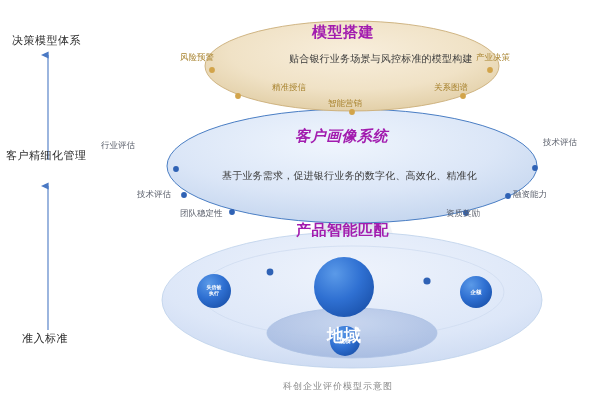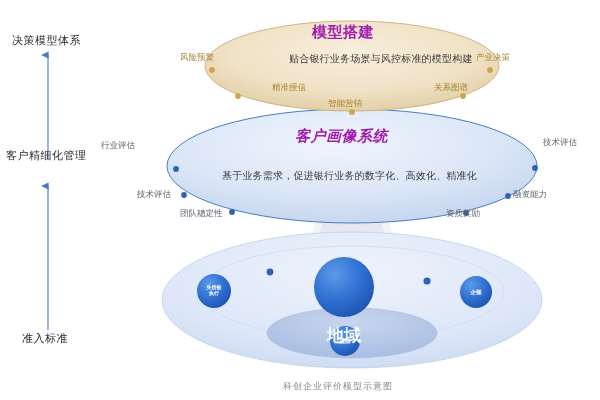--- a/index.html
+++ b/index.html
@@ -190,20 +190,21 @@
   <div class="lyr layer-title" style="left:295px; top:128px;font-style:italic;">客户画像系统</div>
   <div class="lyr layer-sub" style="left:222px; top:158px;margin-top:12px;">基于业务需求，促进银行业务的数字化、高效化、精准化</div>
 
   <div class="lyr node-label-blue" style="left:101px; top:141px;">行业评估</div>
   <div class="lyr node-label-blue" style="left:137px; top:190px;">技术评估</div>
   <div class="lyr node-label-blue" style="left:180px; top:209px;">团队稳定性</div>
   <div class="lyr node-label-blue" style="left:446px; top:209px;">资质奖励</div>
   <div class="lyr node-label-blue" style="left:513px; top:190px;">融资能力</div>
   <div class="lyr node-label-blue" style="left:543px; top:138px;">技术评估</div>
 
+  <div class="lyr layer-title" style="left:296px; top:222px;">产品智能匹配</div>
 
   <div class="bubble-text bubble-big" style="left:314px; top:280px; width:60px;">地域</div>
   <div class="bubble-text bubble-small" style="left:194px; top:284px; width:40px; white-space:pre;">失信被
 执行</div>
   <div class="bubble-text bubble-mid" style="left:458px; top:289px; width:36px;">企额</div>
   <div class="bubble-text bubble-mid" style="left:327px; top:338px; width:36px;">规模</div>
 
   <div class="lyr caption" style="left:283px; top:382px;text-align:right;">科创企业评价模型示意图</div>
 
 </div>

